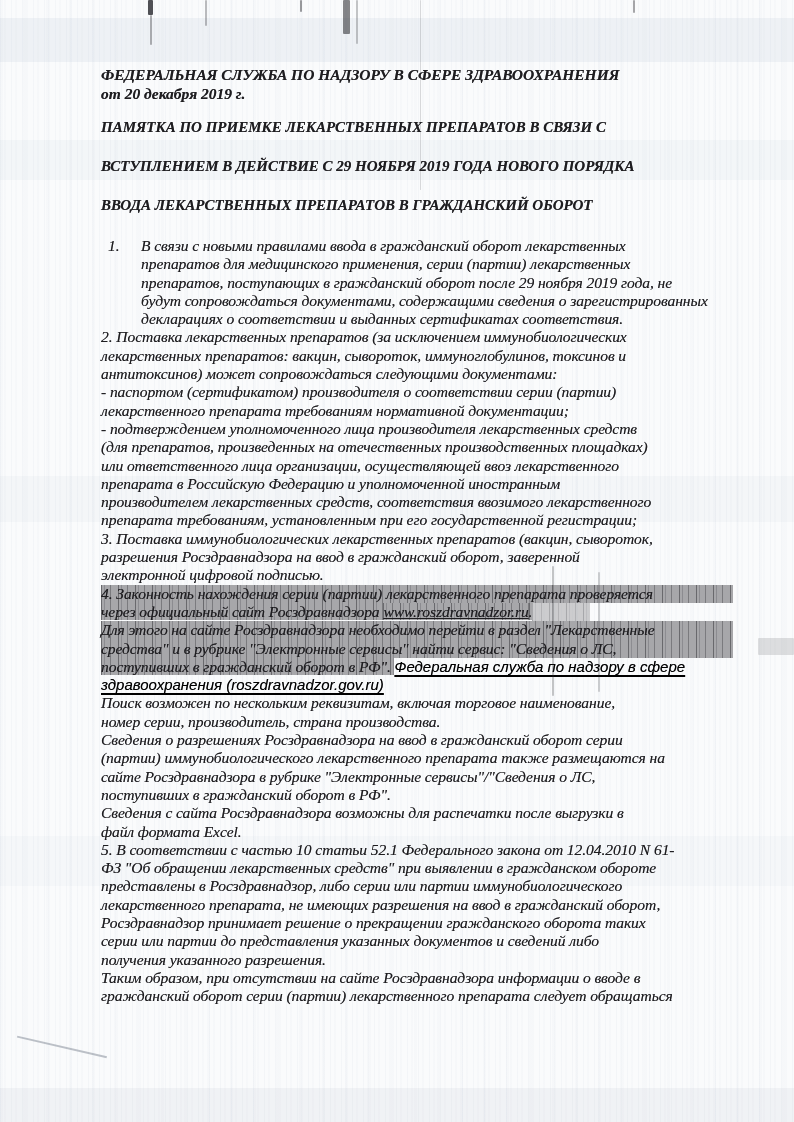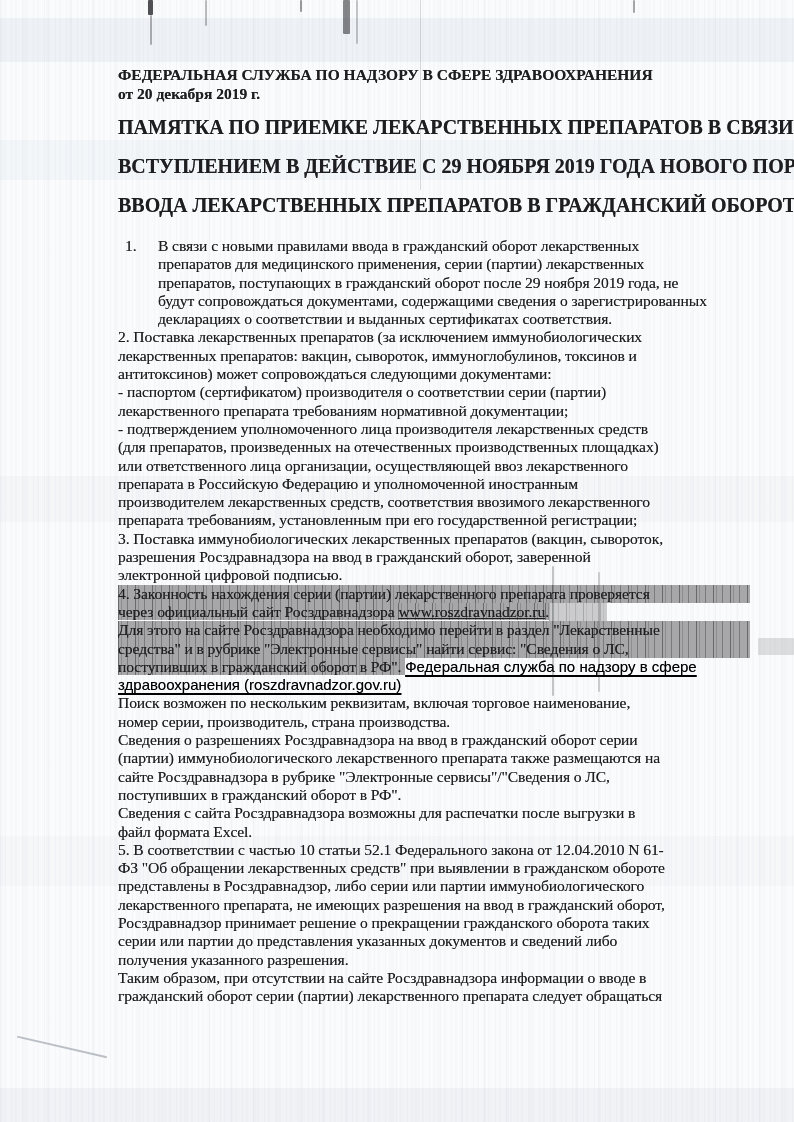--- a/index.html
+++ b/index.html
@@ -12,25 +12,25 @@
   
   .page::before{
     content:"";position:absolute;inset:0;z-index:0;pointer-events:none;
     background-image:
       repeating-linear-gradient(90deg, rgba(125,145,175,0.055) 0 1px, rgba(0,0,0,0) 1px 4px,
         rgba(125,145,175,0.03) 4px 6px, rgba(0,0,0,0) 6px 11px),
       repeating-linear-gradient(90deg, rgba(150,165,190,0.04) 0 3px, rgba(0,0,0,0) 3px 23px);
   }
   .wash{position:absolute;left:0;width:794px;z-index:0;pointer-events:none;}
   .art{position:absolute;background:#26262b;z-index:2;border-radius:1px;pointer-events:none;}
-  .content{position:absolute;left:118px;top:65px;width:622px;z-index:1;}
+  .content{position:absolute;left:101px;top:65px;width:622px;z-index:1;font-style:italic;}
   .doc-header div{font-weight:bold;font-size:15.5px;line-height:19px;white-space:nowrap;
     text-shadow:0 0 0.5px rgba(25,25,30,0.65);}
   .doc-title{margin-top:14px;}
-  .doc-title div{font-weight:bold;font-size:20px;line-height:20px;margin-bottom:19px;
+  .doc-title div{font-weight:bold;font-size:15px;line-height:20px;margin-bottom:19px;
     white-space:nowrap;text-shadow:0 0 0.5px rgba(25,25,30,0.65);}
   .doc-body{margin-top:22px;font-size:15.6px;letter-spacing:-0.1px;}
   .line{line-height:18.3px;white-space:nowrap;text-shadow:0 0 0.45px rgba(25,25,30,0.6);}
   .line .marker{display:inline-block;width:33px;}
   .line.m1{padding-left:7px;}
   .line.ind{padding-left:40px;}
   .fullhl, .h, .hx{
     background-color:#a7a7aa;
     background-image:repeating-linear-gradient(90deg,
       rgba(20,20,25,0.42) 0 1px, rgba(0,0,0,0) 1px 3px,

